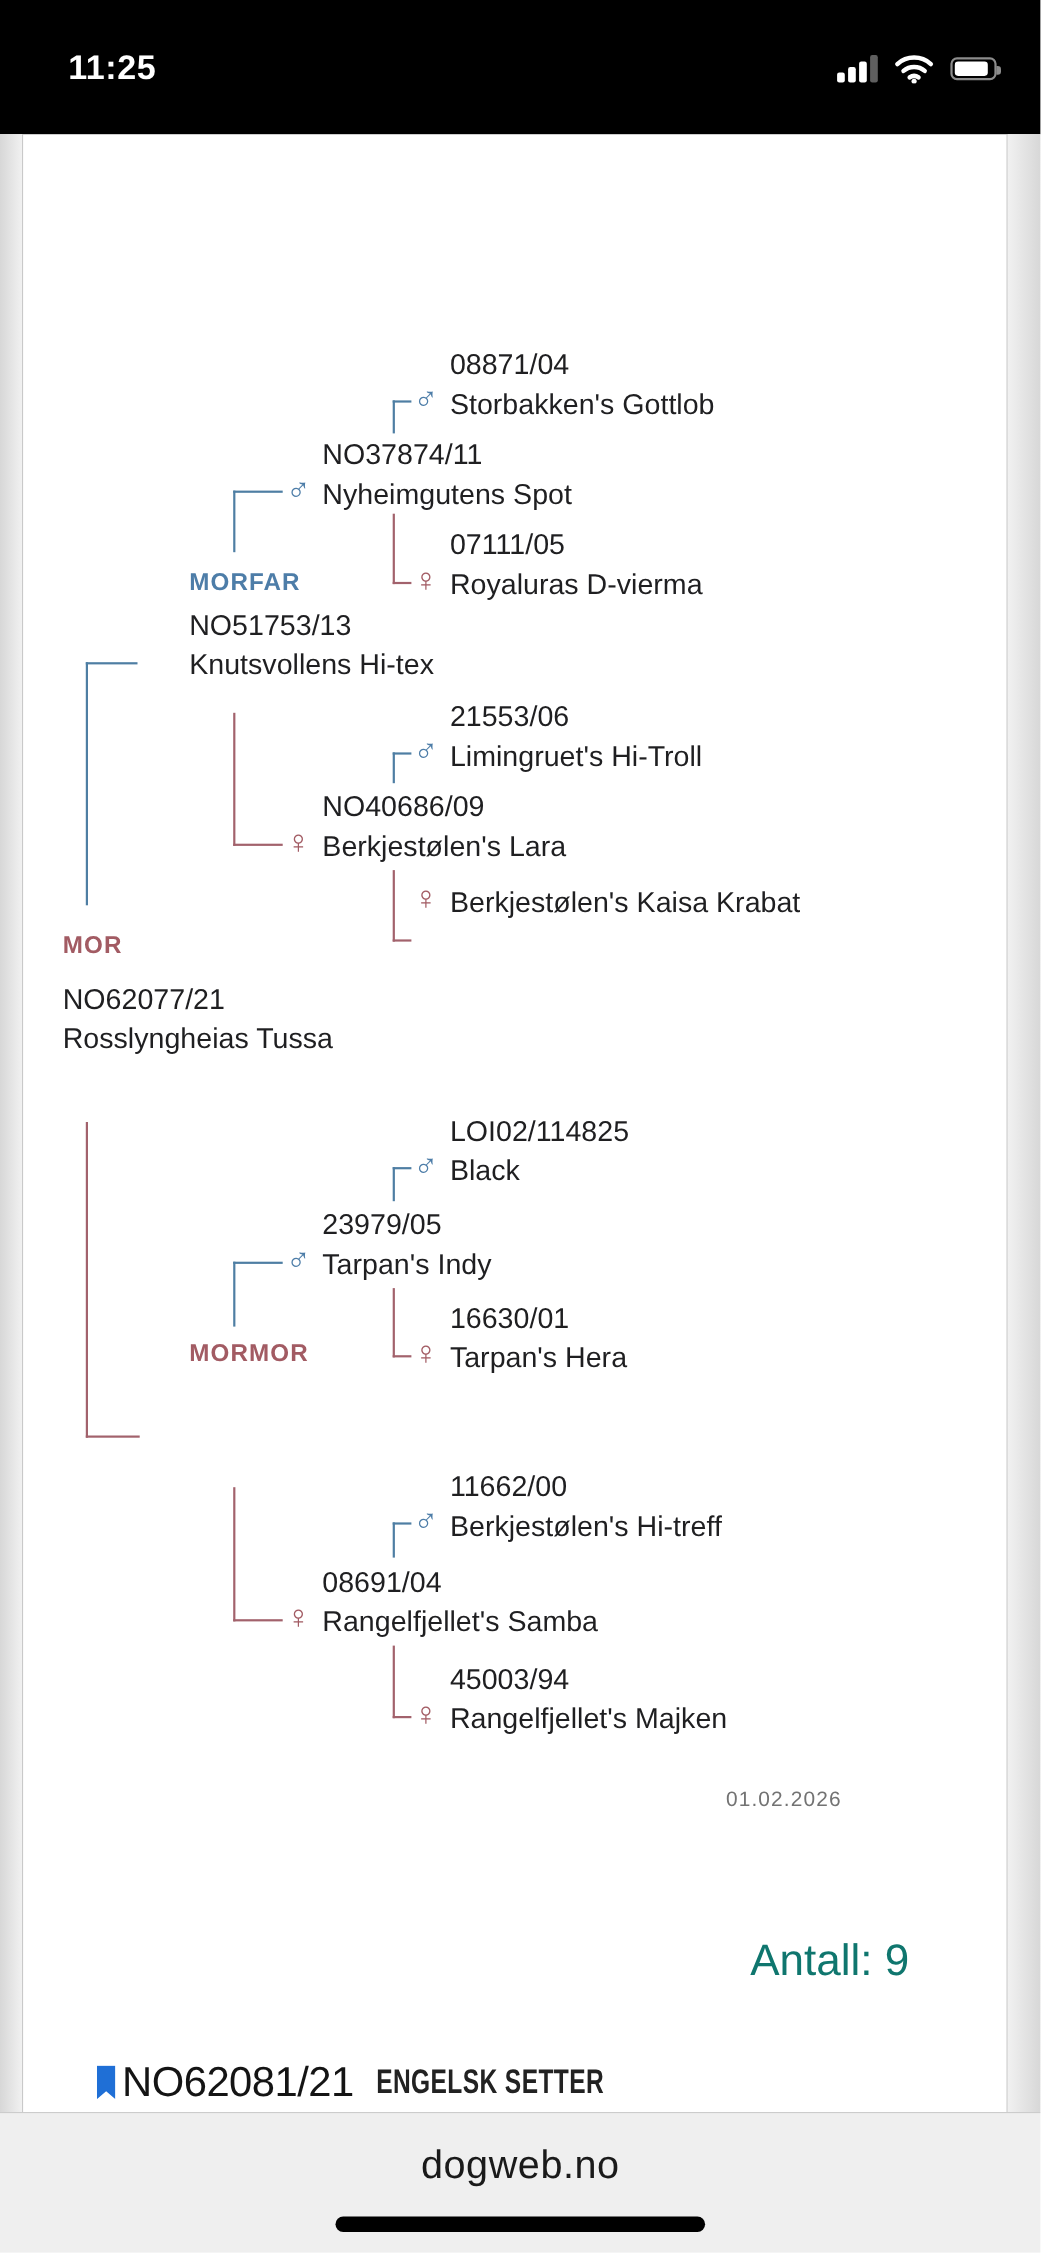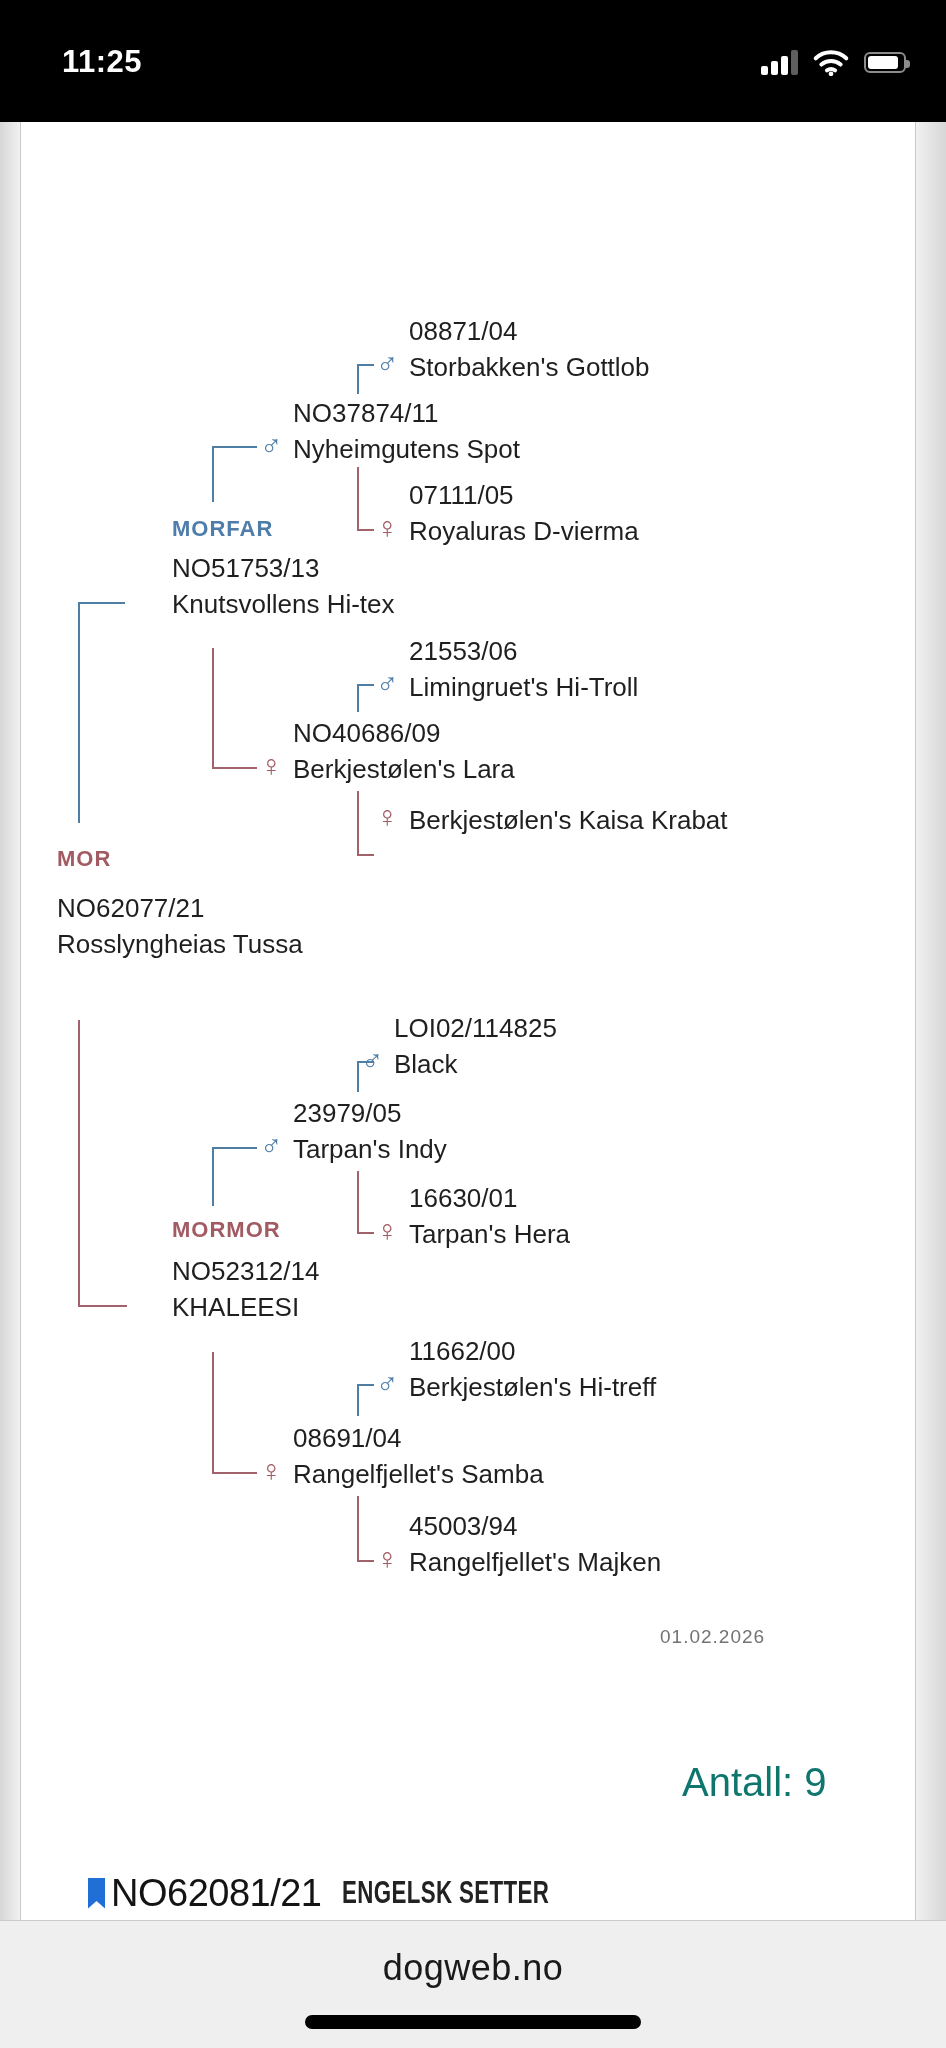--- a/index.html
+++ b/index.html
@@ -130,40 +130,36 @@
   <div class="entry" style="left:409px;top:802px">
     <div class="ename"><span class="sym female">♀</span><span>Berkjestølen's Kaisa Krabat</span></div>
   </div>
 
   <div class="plabel lbl-red" style="left:57px;top:846px">MOR</div>
   <div class="entry" style="left:57px;top:890px">
     <div class="eid">NO62077/21</div>
     <div class="ename"><span>Rosslyngheias Tussa</span></div>
   </div>
 
-  <div class="entry" style="left:394px;top:1010px">
+  <div class="entry" style="left:409px;top:1010px">
     <div class="eid">LOI02/114825</div>
     <div class="ename"><span class="sym male">♂</span><span>Black</span></div>
   </div>
 
   <div class="entry" style="left:293px;top:1095px">
     <div class="eid">23979/05</div>
     <div class="ename"><span class="sym male">♂</span><span>Tarpan's Indy</span></div>
   </div>
 
   <div class="entry" style="left:409px;top:1180px">
     <div class="eid">16630/01</div>
     <div class="ename"><span class="sym female">♀</span><span>Tarpan's Hera</span></div>
   </div>
 
   <div class="plabel lbl-red" style="left:172px;top:1217px">MORMOR</div>
-  <div class="entry" style="left:172px;top:1253px">
-    <div class="eid">NO52312/14</div>
-    <div class="ename"><span>KHALEESI</span></div>
-  </div>
 
   <div class="entry" style="left:409px;top:1333px">
     <div class="eid">11662/00</div>
     <div class="ename"><span class="sym male">♂</span><span>Berkjestølen's Hi-treff</span></div>
   </div>
 
   <div class="entry" style="left:293px;top:1420px">
     <div class="eid">08691/04</div>
     <div class="ename"><span class="sym female">♀</span><span>Rangelfjellet's Samba</span></div>
   </div>

